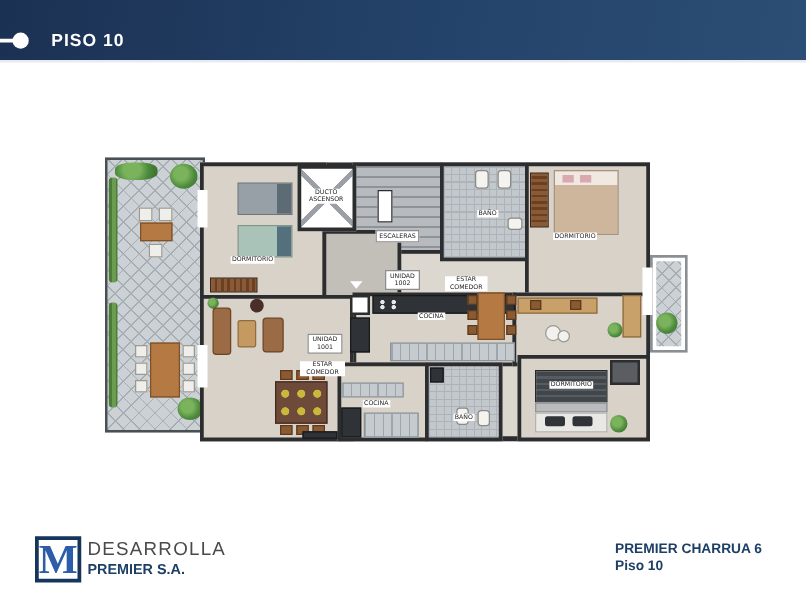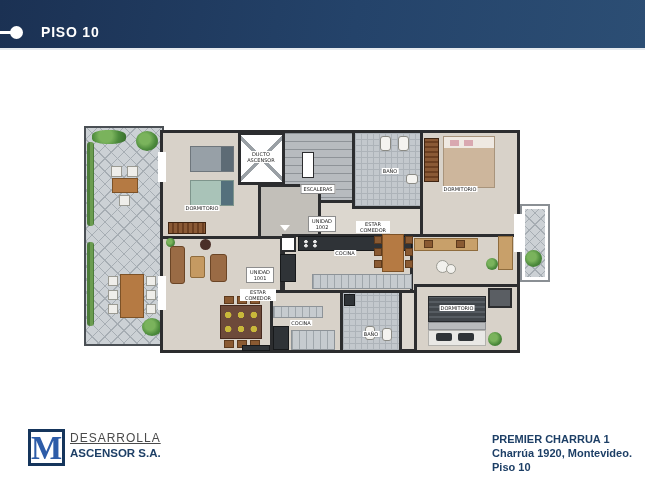--- a/index.html
+++ b/index.html
@@ -66,21 +66,21 @@
   .white-fix{background:#f4f3f0;border:1px solid #8a8a84;border-radius:3px;}
   .circle{border-radius:50%;}
   .arrow-down{width:0;height:0;border-left:5px solid transparent;border-right:5px solid transparent;border-top:6px solid #fff;}
 
   
   .footer{position:absolute;left:0;top:415px;width:645px;height:69px;background:#fff;}
   .logo-box{position:absolute;left:28px;top:14px;width:37px;height:37px;border:3px solid #15355c;
     color:var(--brand-blue);font-size:33px;font-weight:bold;line-height:33px;text-align:center;
     font-family:"Liberation Serif","DejaVu Serif",serif;}
   .dev-lines{position:absolute;left:70px;top:16px;}
-  .dev-line1{font-size:12px;letter-spacing:1px;color:#4a4a4a;text-decoration:underline;}
+  .dev-line1{font-size:15px;letter-spacing:1px;color:#4a4a4a;}
   .dev-line2{font-size:11.5px;font-weight:bold;color:var(--navy-text);margin-top:2px;}
   .dev-email{position:absolute;left:24px;top:55px;font-size:10.5px;color:#8f8f8f;}
   .disclaimer{position:absolute;left:165px;top:18px;width:320px;font-size:9px;line-height:12px;
     color:var(--gray-text);}
   .property{position:absolute;left:492px;top:17px;color:var(--navy-text);font-size:11px;line-height:14px;font-weight:bold;}
 </style>
 </head>
 <body>
 
 <div class="page">
@@ -222,22 +222,21 @@
     <div class="lbl" style="left:174px;top:169px;width:36px;">ESTAR COMEDOR</div>
     <div class="lbl" style="left:217px;top:197px;">COCINA</div>
     <div class="lbl" style="left:287px;top:208px;">BAÑO</div>
     <div class="lbl" style="left:373px;top:182px;">DORMITORIO</div>
   </div>
 
   <div class="footer">
     <div class="logo-box">M</div>
     <div class="dev-lines">
       <div class="dev-line1">DESARROLLA</div>
-      <div class="dev-line2">ASCENSOR S.A.</div>
+      <div class="dev-line2">PREMIER S.A.</div>
     </div>
     <div class="property">
-      <div>PREMIER CHARRUA 1</div>
-      <div>Charrúa 1920, Montevideo.</div>
+      <div>PREMIER CHARRUA 6</div>
       <div>Piso 10</div>
     </div>
   </div>
 
 </div>
 
 </body></html>

